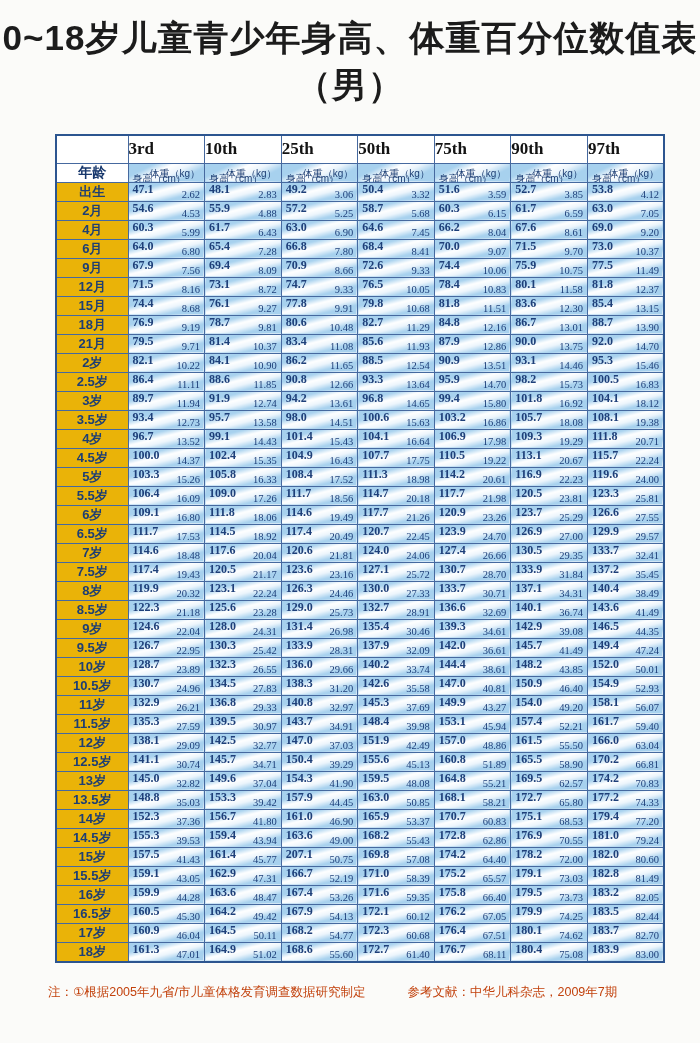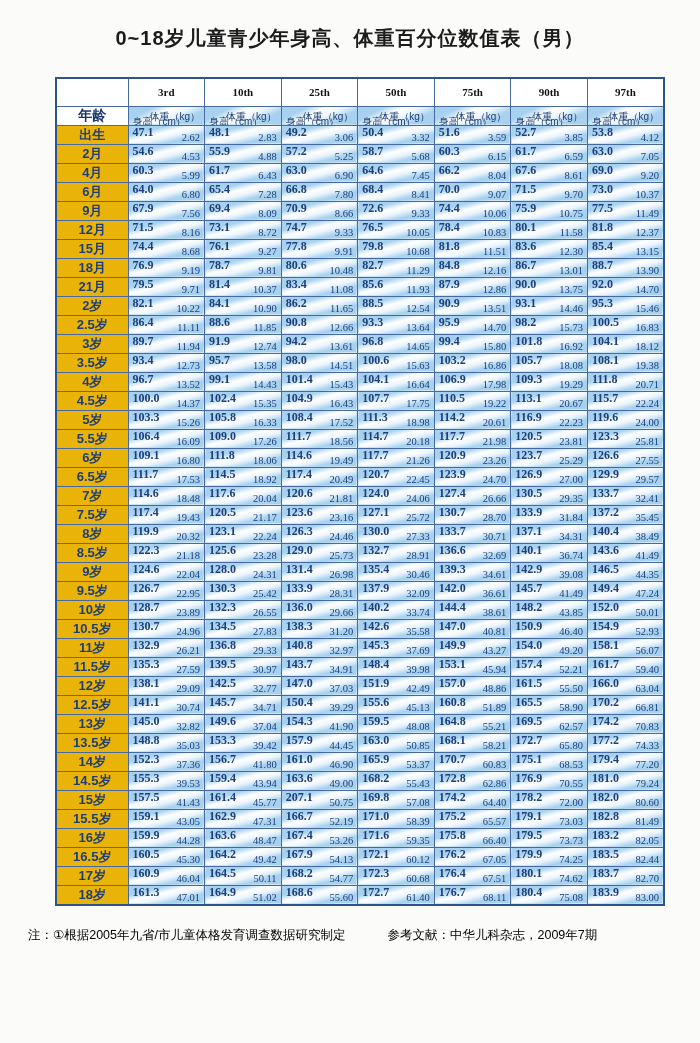--- a/index.html
+++ b/index.html
@@ -3,23 +3,23 @@
 <meta charset="utf-8">
 <style>
   html,body{margin:0;padding:0;}
   body{
     width:700px;height:1043px;
     background:#fbfbf9;
     font-family:"Liberation Sans","DejaVu Sans",sans-serif;
     position:relative;overflow:hidden;
   }
   .page-title{
-    padding-top:25px;
+    padding-top:15px;
     text-align:center;
-    font-size:20px;
+    font-size:35px;
     font-weight:bold;
     color:#1c1c1c;
     letter-spacing:1px;
   }
   table.growth{
     border-collapse:collapse;
     table-layout:fixed;
     width:610px;
     margin:25px 0 0 55px;
     border:2px solid #2c5590;
@@ -29,24 +29,24 @@
     padding:0;
     overflow:hidden;
   }
   tr.hrow1{height:28px;}
   tr.hrow2{height:16px;}
   tbody tr{height:19px;}
   .corner{background:#ffffff;}
   .pct{
     background:#ffffff;
     font-family:"Liberation Serif","DejaVu Serif",serif;
-    font-size:11px;
+    font-size:17px;
     font-weight:bold;
     color:#131313;
-    text-align:center;
+    text-align:left;
     vertical-align:middle;
   }
   .agehead{
     background:#ffffff;
     font-size:14px;
     font-weight:bold;
     color:#17376c;
     text-align:center;
     vertical-align:middle;
   }
@@ -78,23 +78,23 @@
     position:absolute;top:0;left:4px;
     font-family:"Liberation Serif","DejaVu Serif",serif;
     font-size:12px;font-weight:600;color:#1e3f79;line-height:13px;
   }
   .wv{
     position:absolute;bottom:1px;right:4px;
     font-family:"Liberation Serif","DejaVu Serif",serif;
     font-size:10.5px;color:#1e3f79;line-height:11px;
   }
   .notes{
-    margin:18px 0 0 28px;
+    margin:18px 0 0 48px;
     font-size:12.5px;
-    color:#000000;
+    color:#c2410c;
     line-height:1.85;
   }
   .notes .ref{margin-left:42px;}
   .notes .line2{padding-left:27px;}
 </style>
 </head>
 <body>
 
 <div class="page-title">0~18岁儿童青少年身高、体重百分位数值表（男）</div>
 

